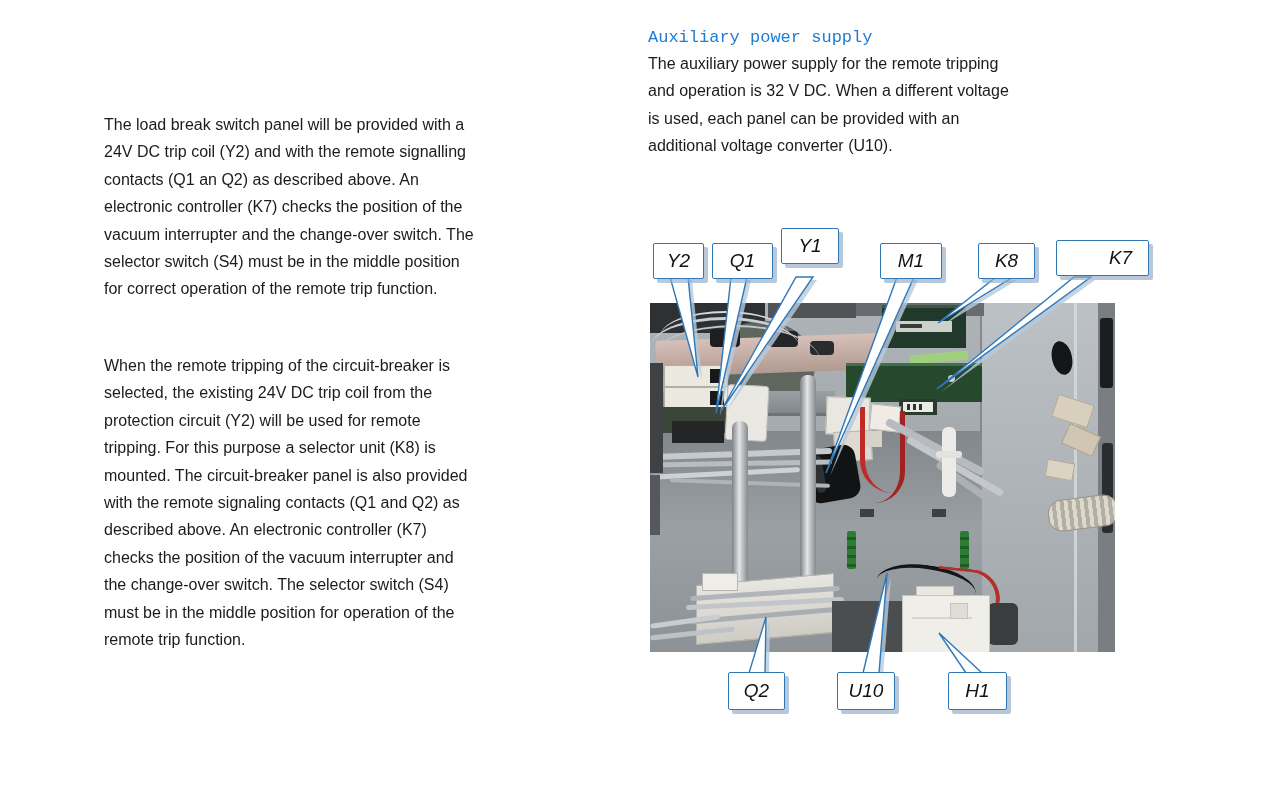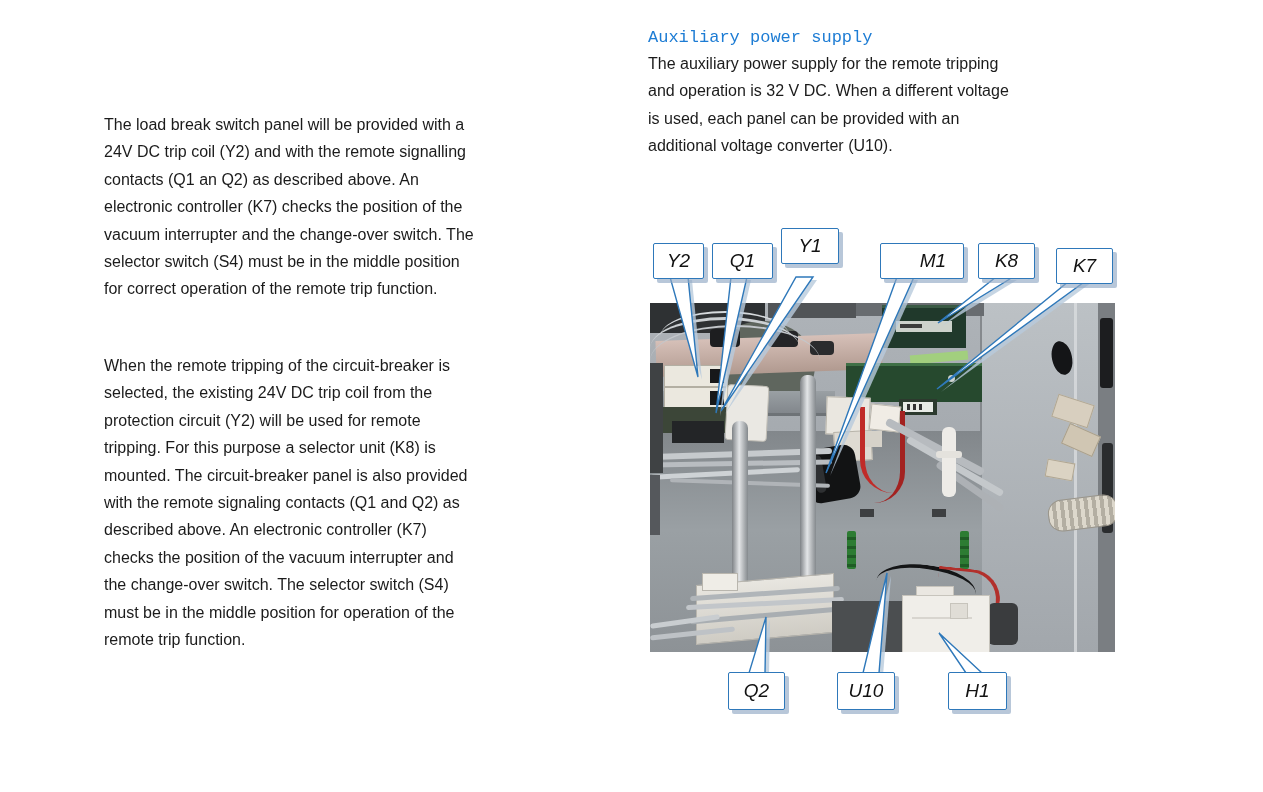--- a/index.html
+++ b/index.html
@@ -170,20 +170,20 @@
       <polygon points="1074,277 1091,277 937,389"></polygon>
       <polygon points="749,673 765,673 766,617"></polygon>
       <polygon points="863,673 879,673 887,573"></polygon>
       <polygon points="966,673 982,673 939,633"></polygon>
     </g>
   </svg>
 
   <div class="callout" style="left:653px;top:243px;width:49px;height:34px;">Y2</div>
   <div class="callout" style="left:712px;top:243px;width:59px;height:34px;">Q1</div>
   <div class="callout" style="left:781px;top:228px;width:56px;height:34px;">Y1</div>
-  <div class="callout" style="left:880px;top:243px;width:60px;height:34px;padding-left:22px;">M1</div>
+  <div class="callout" style="left:880px;top:243px;width:60px;height:34px;">M1</div>
   <div class="callout" style="left:978px;top:243px;width:55px;height:34px;">K8</div>
-  <div class="callout" style="left:1056px;top:248px;width:55px;height:34px;">K7</div>
+  <div class="callout" style="left:1056px;top:240px;width:55px;height:34px;padding-left:36px;">K7</div>
   <div class="callout" style="left:728px;top:672px;width:55px;height:36px;">Q2</div>
   <div class="callout" style="left:837px;top:672px;width:56px;height:36px;">U10</div>
   <div class="callout" style="left:948px;top:672px;width:57px;height:36px;">H1</div>
 
 </div>
 
 </body></html>

